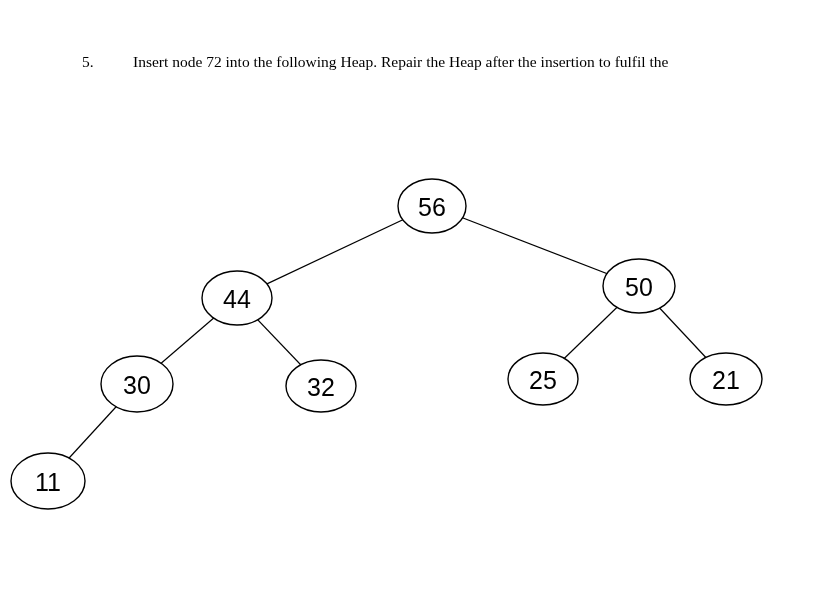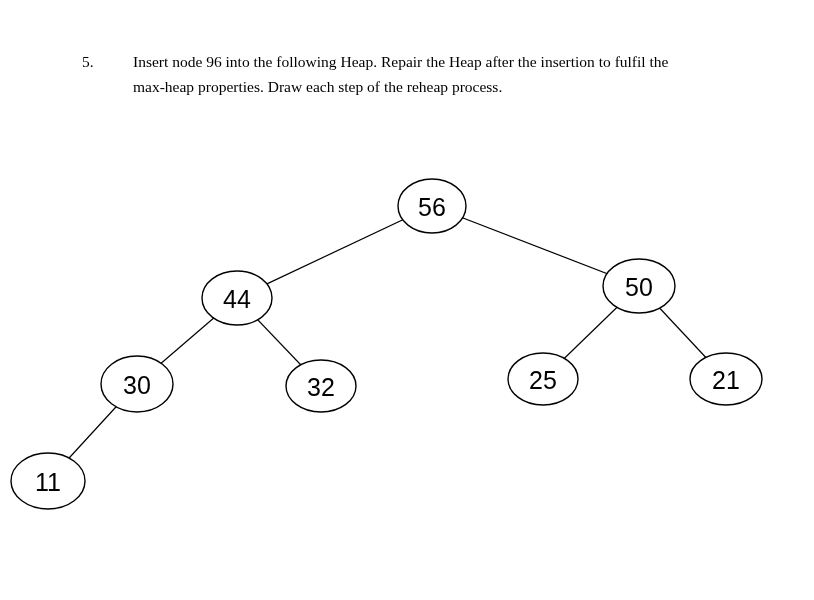--- a/index.html
+++ b/index.html
@@ -47,22 +47,21 @@
   }
 </style>
 </head>
 <body>
 
 <div class="page">
 
   <div class="question">
     <span class="qnum">5.</span>
     <div class="qtext">
-      <div>Insert node 96 into the following Heap. Repair the Heap after the insertion to fulfil the</div>
-      <div>max-heap properties. Draw each step of the reheap process.</div>
+      <div>Insert node 72 into the following Heap. Repair the Heap after the insertion to fulfil the</div>
     </div>
   </div>
 
   <svg id="tree-svg" class="tree-svg" width="814" height="600" viewBox="0 0 814 600" xmlns="http://www.w3.org/2000/svg">
       <line x1="432" y1="206" x2="237" y2="298" stroke="#000000" stroke-width="1.2"></line>
       <line x1="432" y1="206" x2="639" y2="286" stroke="#000000" stroke-width="1.2"></line>
       <line x1="237" y1="298" x2="137" y2="384" stroke="#000000" stroke-width="1.2"></line>
       <line x1="237" y1="298" x2="321" y2="386" stroke="#000000" stroke-width="1.2"></line>
       <line x1="639" y1="286" x2="543" y2="379" stroke="#000000" stroke-width="1.2"></line>
       <line x1="639" y1="286" x2="726" y2="379" stroke="#000000" stroke-width="1.2"></line>

